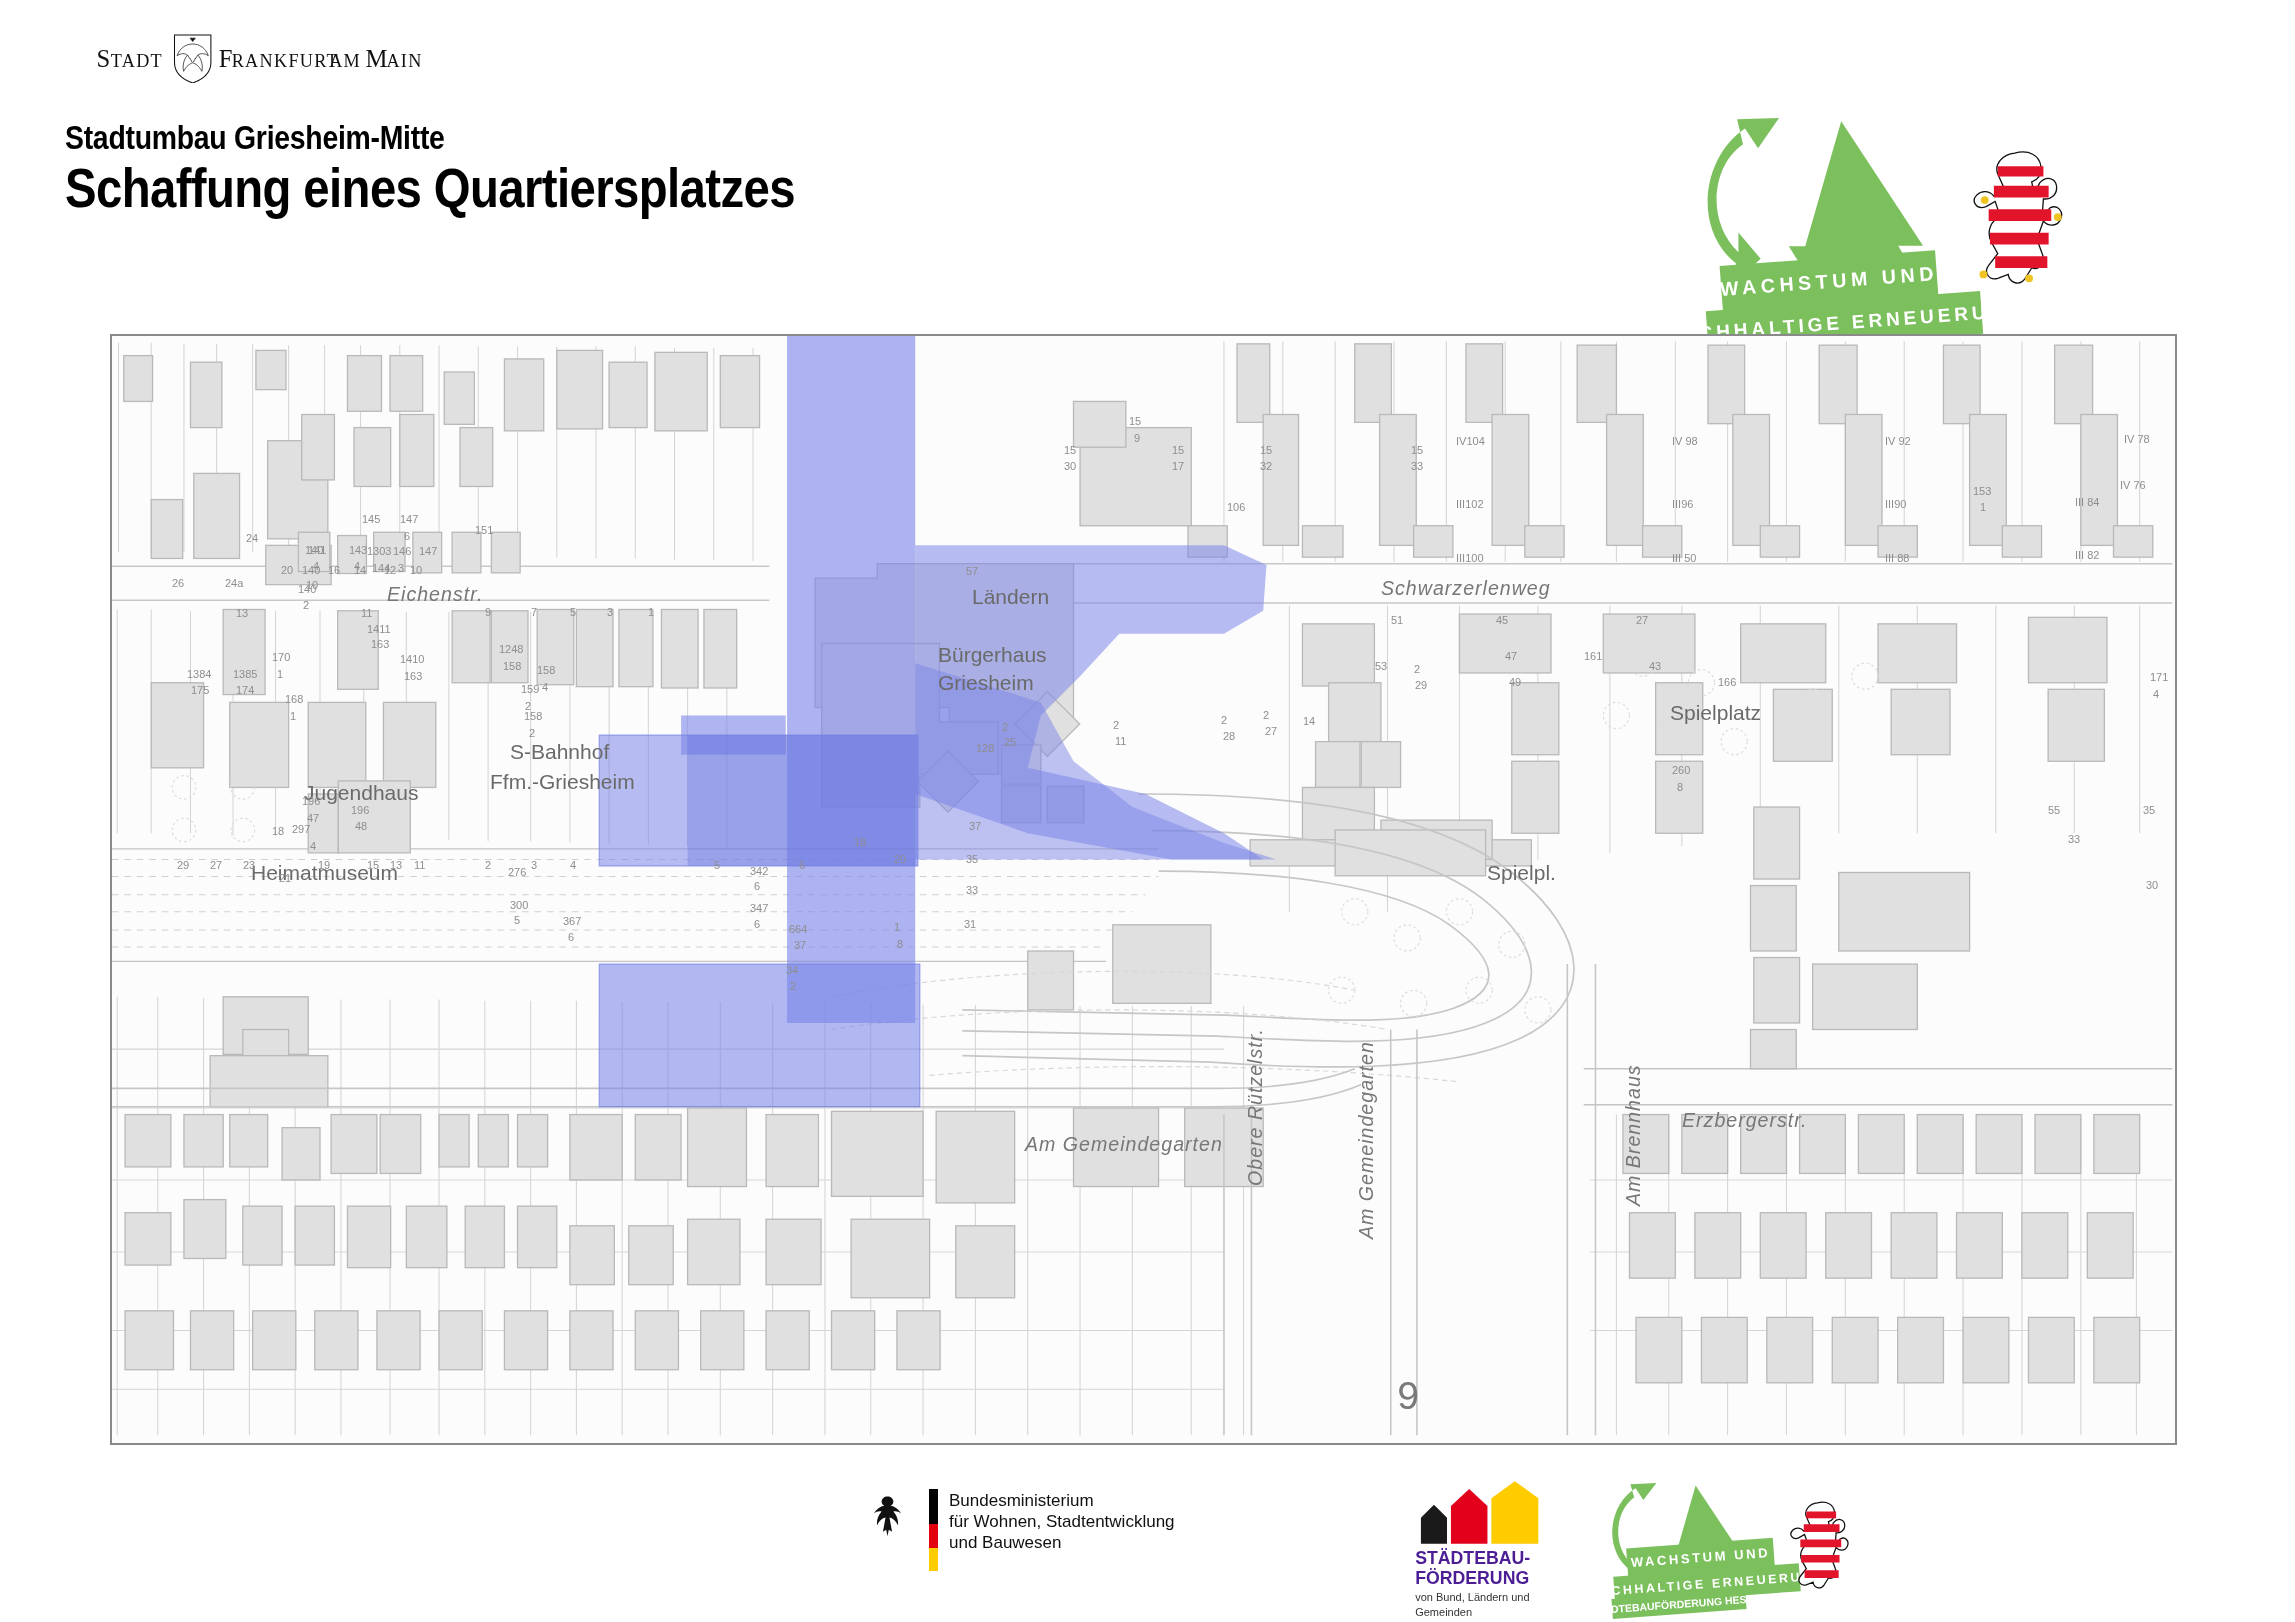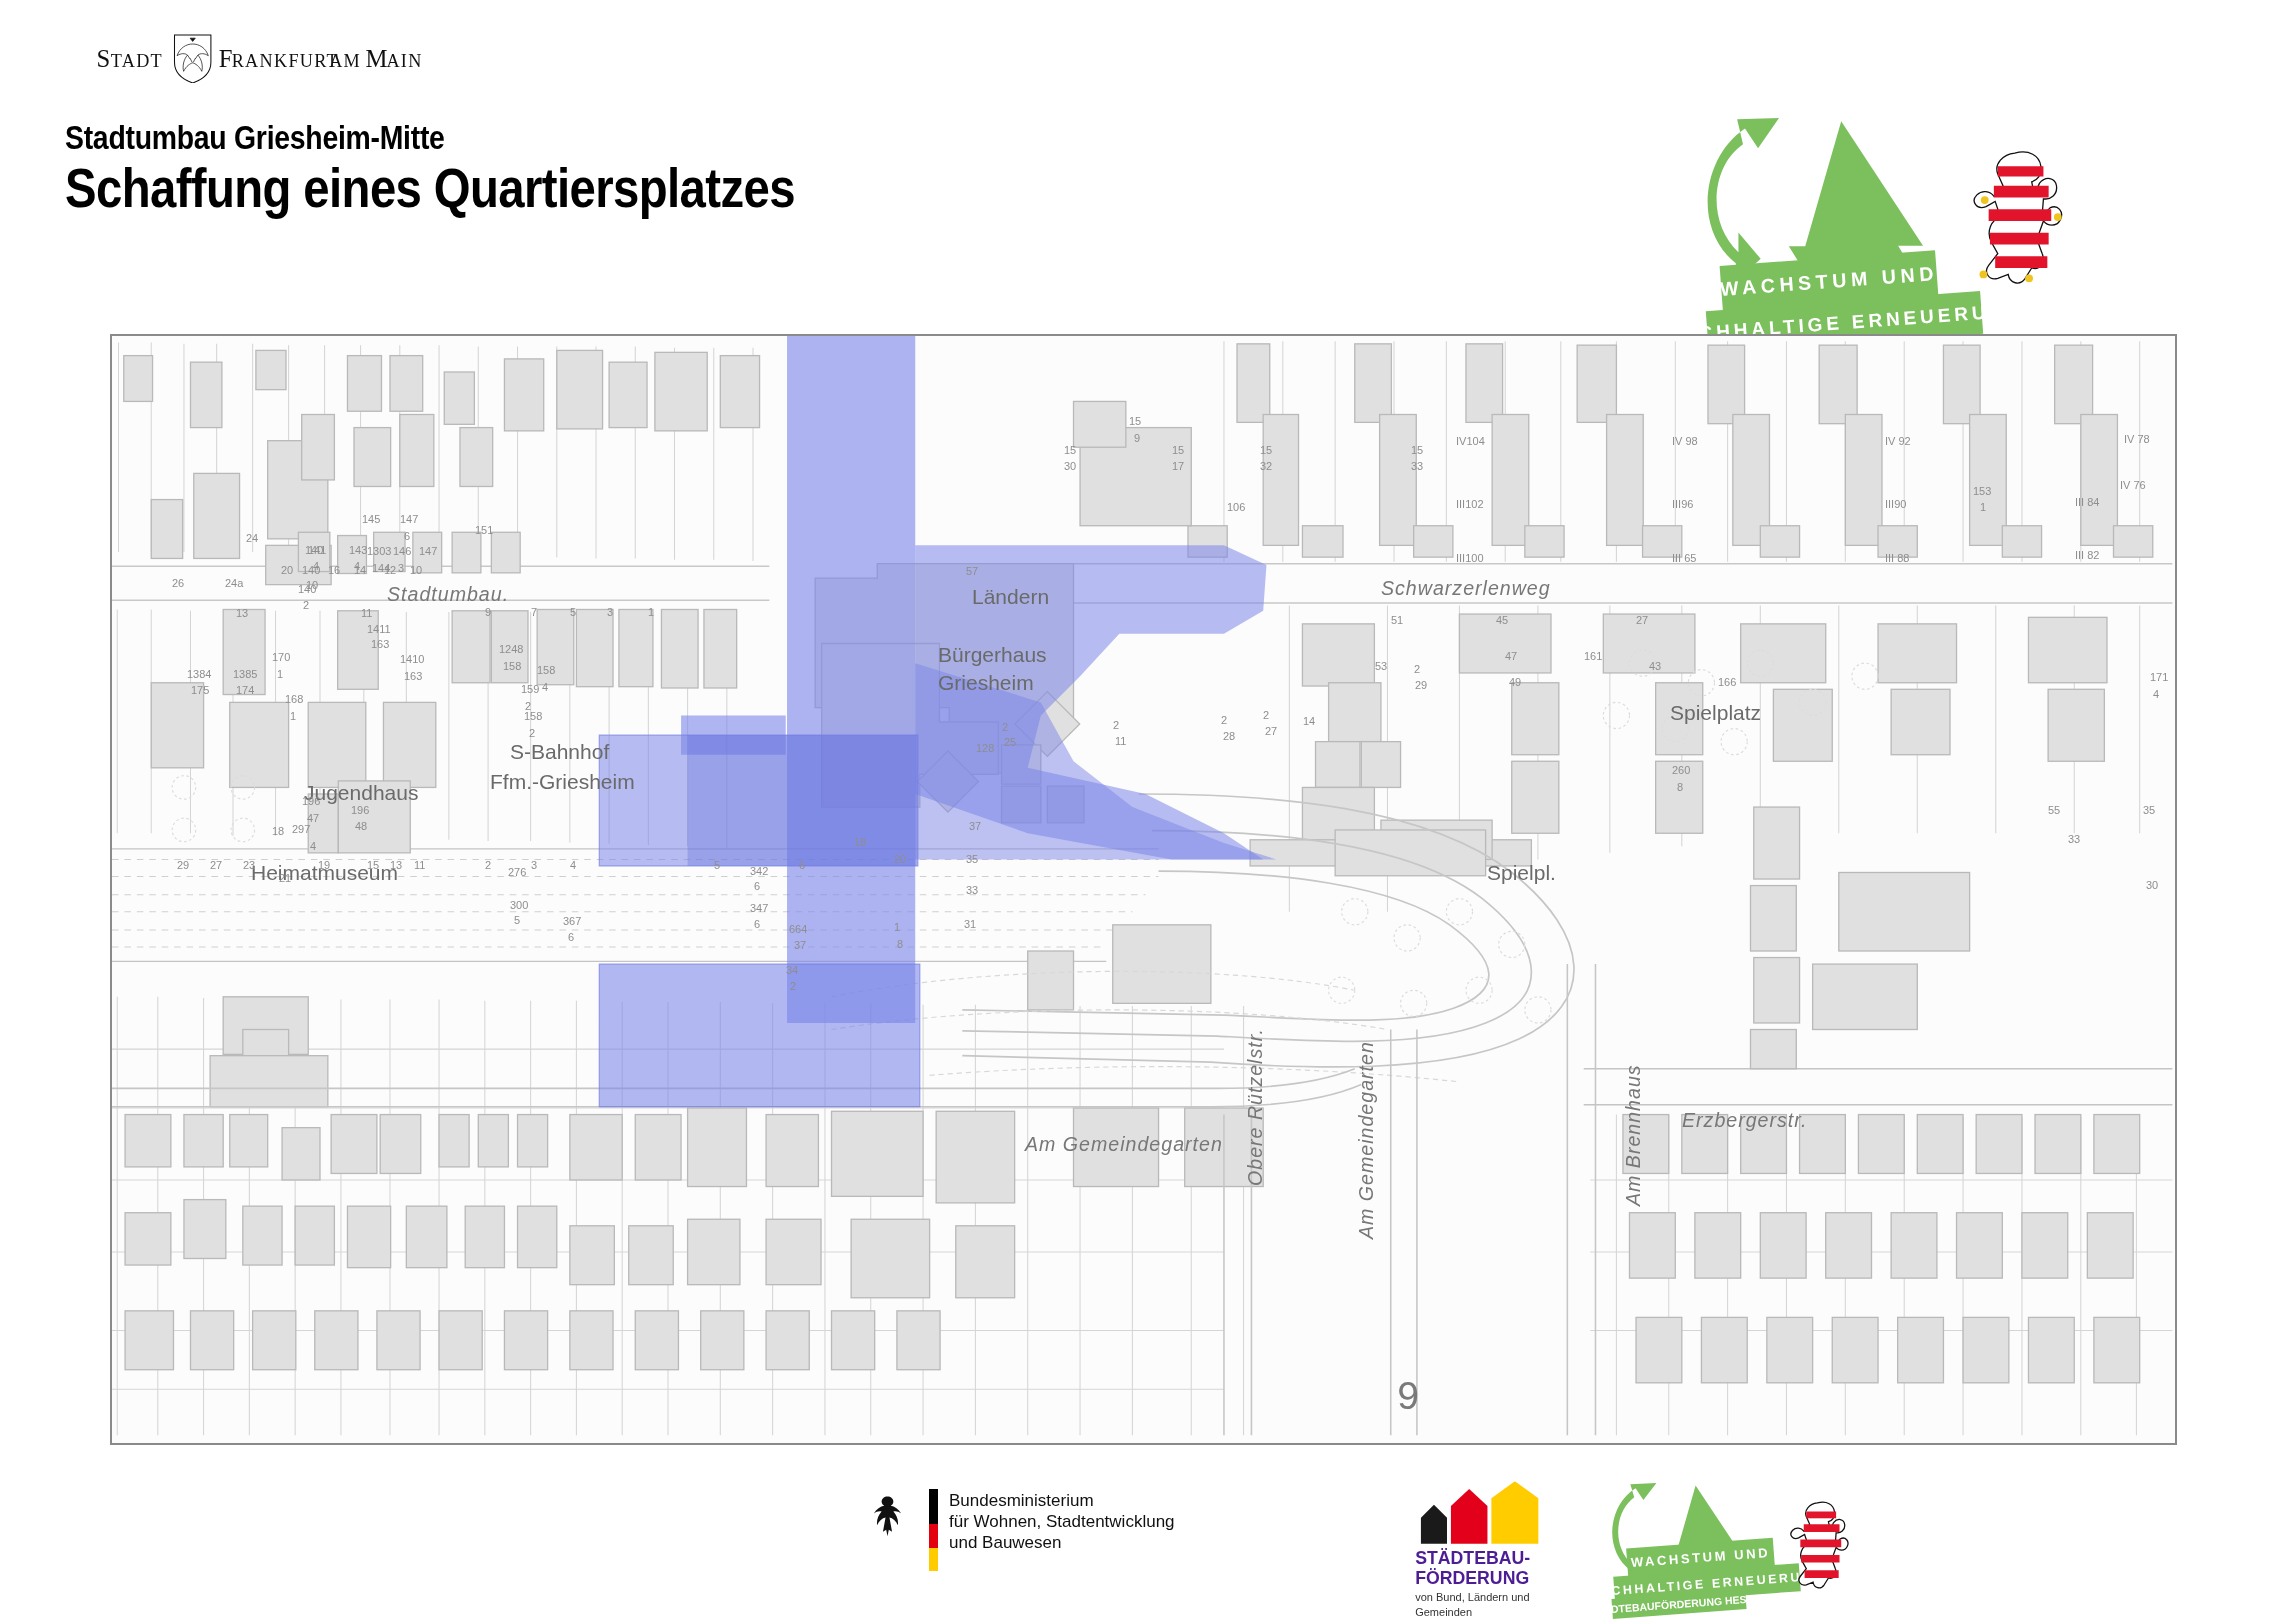--- a/index.html
+++ b/index.html
@@ -556,21 +556,21 @@
         <circle cx="2180" cy="1030" r="20"></circle>
       <circle cx="110" cy="690" r="18"></circle>
         <circle cx="200" cy="690" r="18"></circle>
       <circle cx="110" cy="755" r="18"></circle>
         <circle cx="200" cy="755" r="18"></circle>
     </g>
 
     <text x="1965" y="1640" font-family="Liberation Sans, sans-serif" font-size="60" fill="#7a7a7a">9</text>
   </svg>
 
-  <div class="map-label street-label" style="left:275px;top:247px;">Stadtumbau.</div>
+  <div class="map-label street-label" style="left:275px;top:247px;">Eichenstr.</div>
   <div class="map-label street-label" style="left:1269px;top:241px;">Schwarzerlenweg</div>
   <div class="map-label street-label" style="left:1570px;top:773px;">Erzbergerstr.</div>
   <div class="map-label street-label" style="left:913px;top:797px;">Am Gemeindegarten</div>
   <div class="map-label street-label vert" style="left:1132px;top:850px;transform:rotate(-90deg);transform-origin:left top;">Obere Rützelstr.</div>
   <div class="map-label street-label vert" style="left:1243px;top:903px;transform:rotate(-90deg);transform-origin:left top;">Am Gemeindegarten</div>
   <div class="map-label street-label vert" style="left:1510px;top:870px;transform:rotate(-90deg);transform-origin:left top;">Am Brennhaus</div>
 
   <div class="map-label poi-label" style="left:860px;top:249px;">Ländern</div>
   <div class="map-label poi-label" style="left:826px;top:307px;">Bürgerhaus</div>
   <div class="map-label poi-label" style="left:826px;top:335px;">Griesheim</div>
@@ -585,21 +585,21 @@
       <div class="map-label num-label" style="left: 1344px; top: 99px;">IV104</div>
       <div class="map-label num-label" style="left: 1560px; top: 99px;">IV 98</div>
       <div class="map-label num-label" style="left: 1773px; top: 99px;">IV 92</div>
       <div class="map-label num-label" style="left: 2012px; top: 97px;">IV 78</div>
       <div class="map-label num-label" style="left: 2008px; top: 143px;">IV 76</div>
       <div class="map-label num-label" style="left: 1344px; top: 162px;">III102</div>
       <div class="map-label num-label" style="left: 1560px; top: 162px;">III96</div>
       <div class="map-label num-label" style="left: 1773px; top: 162px;">III90</div>
       <div class="map-label num-label" style="left: 1963px; top: 160px;">III 84</div>
       <div class="map-label num-label" style="left: 1344px; top: 216px;">III100</div>
-      <div class="map-label num-label" style="left: 1560px; top: 216px;">III 65</div>
+      <div class="map-label num-label" style="left: 1560px; top: 216px;">III 50</div>
       <div class="map-label num-label" style="left: 1773px; top: 216px;">III 88</div>
       <div class="map-label num-label" style="left: 1963px; top: 213px;">III 82</div>
       <div class="map-label num-label" style="left: 1861px; top: 149px;">153</div>
       <div class="map-label num-label" style="left: 1868px; top: 165px;">1</div>
       <div class="map-label num-label" style="left: 1017px; top: 79px;">15</div>
       <div class="map-label num-label" style="left: 1022px; top: 96px;">9</div>
       <div class="map-label num-label" style="left: 952px; top: 108px;">15</div>
       <div class="map-label num-label" style="left: 952px; top: 124px;">30</div>
       <div class="map-label num-label" style="left: 1060px; top: 108px;">15</div>
       <div class="map-label num-label" style="left: 1060px; top: 124px;">17</div>

